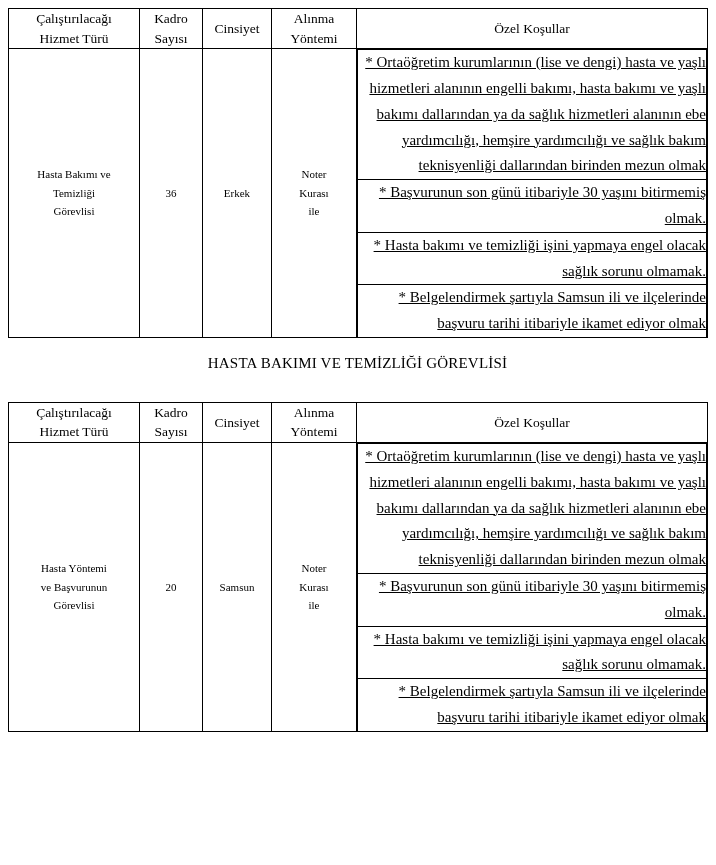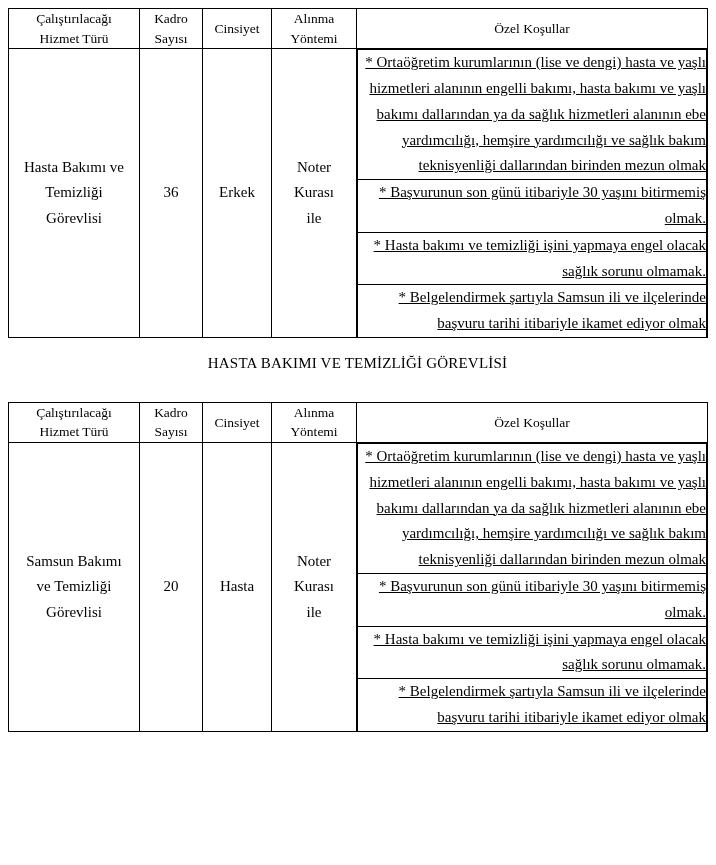--- a/index.html
+++ b/index.html
@@ -42,21 +42,21 @@
     display: block;
   }
   .col1 { width: 130px; }
   .col2 { width: 62px; }
   .col3 { width: 68px; }
   .col4 { width: 84px; }
   .col5 { width: auto; margin-top: 23px; }
 
   .body-cell-center {
     text-align: center;
-    font-size: 15px;
+    font-size: 11px;
     line-height: 1.7;
     padding: 6px 4px;
   }
   .body-cell-center .l { display: block; }
 
   .cond-table {
     width: 100%;
     border-collapse: collapse;
     table-layout: fixed;
   }
@@ -166,26 +166,26 @@
           <span class="l">Yöntemi</span>
         </th>
         <th class="hdr-cell col5">
           <span class="l">Özel Koşullar</span>
         </th>
       </tr>
     </thead>
     <tbody>
       <tr>
         <td class="body-cell-center col1">
-          <span class="l">Samsun Bakımı</span>
-          <span class="l">ve Temizliği</span>
+          <span class="l">Hasta Yöntemi</span>
+          <span class="l">ve Başvurunun</span>
           <span class="l">Görevlisi</span>
         </td>
         <td class="body-cell-center col2">20</td>
-        <td class="body-cell-center col3">Hasta</td>
+        <td class="body-cell-center col3">Samsun</td>
         <td class="body-cell-center col4">
           <span class="l">Noter</span>
           <span class="l">Kurası</span>
           <span class="l">ile</span>
         </td>
         <td class="col5">
           <table class="cond-table">
             <tbody>
                 <tr>
               <td>* Ortaöğretim kurumlarının (lise ve dengi) hasta ve yaşlı hizmetleri alanının engelli bakımı, hasta bakımı ve yaşlı bakımı dallarından ya da sağlık hizmetleri alanının ebe yardımcılığı, hemşire yardımcılığı ve sağlık bakım teknisyenliği dallarından birinden mezun olmak</td>

